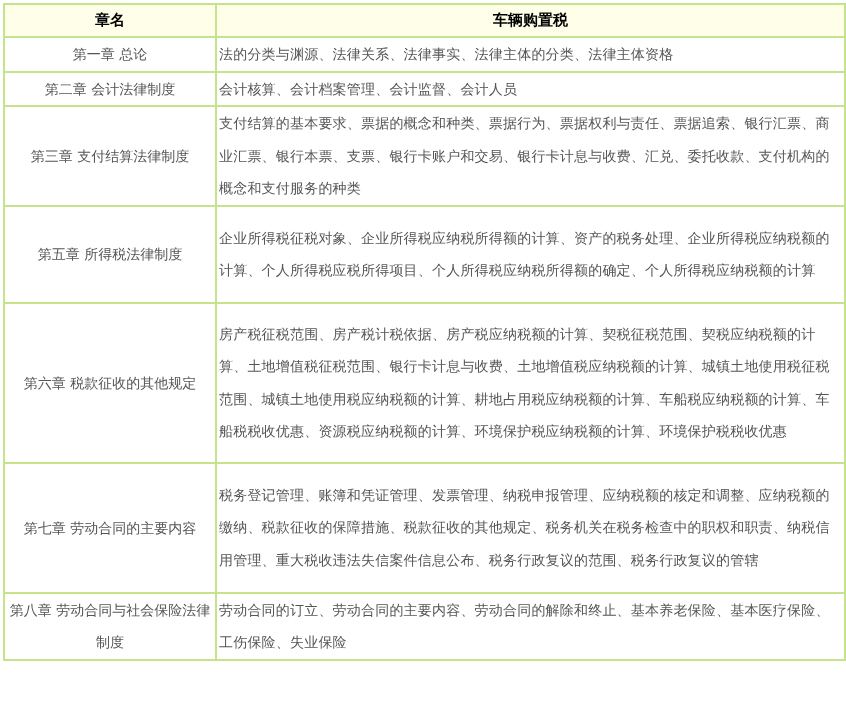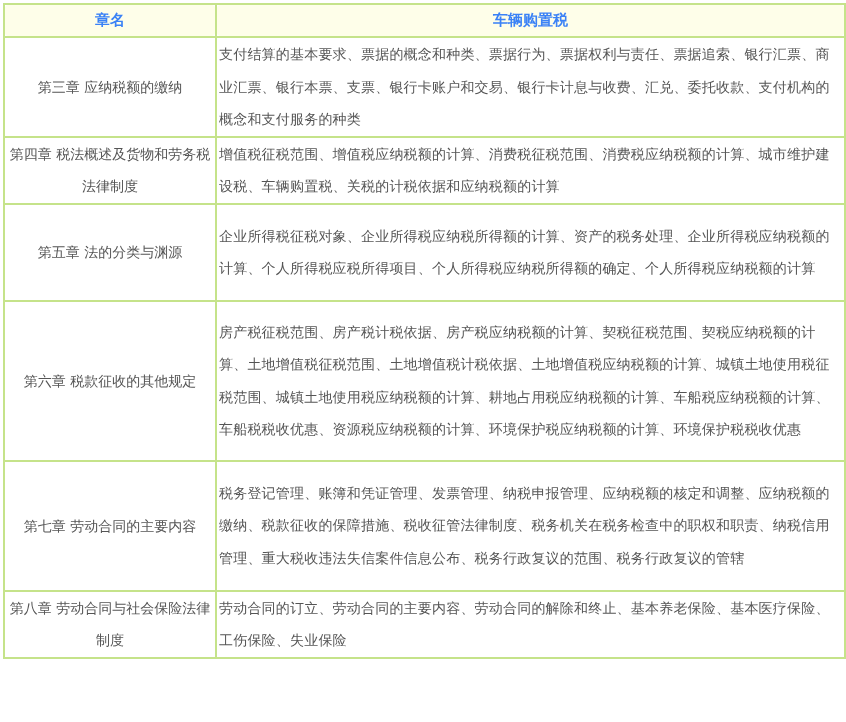--- a/index.html
+++ b/index.html
@@ -13,21 +13,21 @@
     font-size: 14px;
     color: #555555;
   }
   table.kt td, table.kt th {
     border: 2px solid #c5e38a;
     padding: 0 2px;
     vertical-align: middle;
   }
   table.kt th {
     background: #fefee9;
-    color: #3b82f6;
+    color: #000000;
     font-weight: bold;
     font-size: 15px;
     height: 31px;
     text-align: center;
     border-radius: 7px;
   }
   col.c1 { width: 212px; }
   col.c2 { width: 629px; }
   td.chap { text-align: center; line-height: 32px; }
   td.know { text-align: left; line-height: 32.5px; letter-spacing: 0.2px; }
@@ -40,38 +40,42 @@
       <col class="c1">
       <col class="c2">
     </colgroup>
   <thead>
     <tr>
       <th>章名</th>
       <th>车辆购置税</th>
     </tr>
   </thead>
   <tbody>
+    <tr style="height:33px">
+      <td class="chap">第一章 总论</td>
+      <td class="know">法的分类与渊源、法律关系、法律事实、法律主体的分类、法律主体资格</td>
+    </tr>
+    <tr style="height:33px">
+      <td class="chap">第二章 会计法律制度</td>
+      <td class="know">会计核算、会计档案管理、会计监督、会计人员</td>
+    </tr>
     <tr style="height:97px">
-      <td class="chap">第三章 应纳税额的缴纳</td>
+      <td class="chap">第三章 支付结算法律制度</td>
       <td class="know">支付结算的基本要求、票据的概念和种类、票据行为、票据权利与责任、票据追索、银行汇票、商业汇票、银行本票、支票、银行卡账户和交易、银行卡计息与收费、汇兑、委托收款、支付机构的概念和支付服务的种类</td>
     </tr>
-    <tr style="height:65px">
-      <td class="chap">第四章 税法概述及货物和劳务税法律制度</td>
-      <td class="know">增值税征税范围、增值税应纳税额的计算、消费税征税范围、消费税应纳税额的计算、城市维护建设税、车辆购置税、关税的计税依据和应纳税额的计算</td>
-    </tr>
     <tr style="height:97px">
-      <td class="chap">第五章 法的分类与渊源</td>
+      <td class="chap">第五章 所得税法律制度</td>
       <td class="know">企业所得税征税对象、企业所得税应纳税所得额的计算、资产的税务处理、企业所得税应纳税额的计算、个人所得税应税所得项目、个人所得税应纳税所得额的确定、个人所得税应纳税额的计算</td>
     </tr>
     <tr style="height:160px">
       <td class="chap">第六章 税款征收的其他规定</td>
-      <td class="know">房产税征税范围、房产税计税依据、房产税应纳税额的计算、契税征税范围、契税应纳税额的计算、土地增值税征税范围、土地增值税计税依据、土地增值税应纳税额的计算、城镇土地使用税征税范围、城镇土地使用税应纳税额的计算、耕地占用税应纳税额的计算、车船税应纳税额的计算、车船税税收优惠、资源税应纳税额的计算、环境保护税应纳税额的计算、环境保护税税收优惠</td>
+      <td class="know">房产税征税范围、房产税计税依据、房产税应纳税额的计算、契税征税范围、契税应纳税额的计算、土地增值税征税范围、银行卡计息与收费、土地增值税应纳税额的计算、城镇土地使用税征税范围、城镇土地使用税应纳税额的计算、耕地占用税应纳税额的计算、车船税应纳税额的计算、车船税税收优惠、资源税应纳税额的计算、环境保护税应纳税额的计算、环境保护税税收优惠</td>
     </tr>
     <tr style="height:130px">
       <td class="chap">第七章 劳动合同的主要内容</td>
-      <td class="know">税务登记管理、账簿和凭证管理、发票管理、纳税申报管理、应纳税额的核定和调整、应纳税额的缴纳、税款征收的保障措施、税收征管法律制度、税务机关在税务检查中的职权和职责、纳税信用管理、重大税收违法失信案件信息公布、税务行政复议的范围、税务行政复议的管辖</td>
+      <td class="know">税务登记管理、账簿和凭证管理、发票管理、纳税申报管理、应纳税额的核定和调整、应纳税额的缴纳、税款征收的保障措施、税款征收的其他规定、税务机关在税务检查中的职权和职责、纳税信用管理、重大税收违法失信案件信息公布、税务行政复议的范围、税务行政复议的管辖</td>
     </tr>
     <tr style="height:65px">
       <td class="chap">第八章 劳动合同与社会保险法律制度</td>
       <td class="know">劳动合同的订立、劳动合同的主要内容、劳动合同的解除和终止、基本养老保险、基本医疗保险、工伤保险、失业保险</td>
     </tr>
   </tbody>
 </table>
 
 </body></html>

